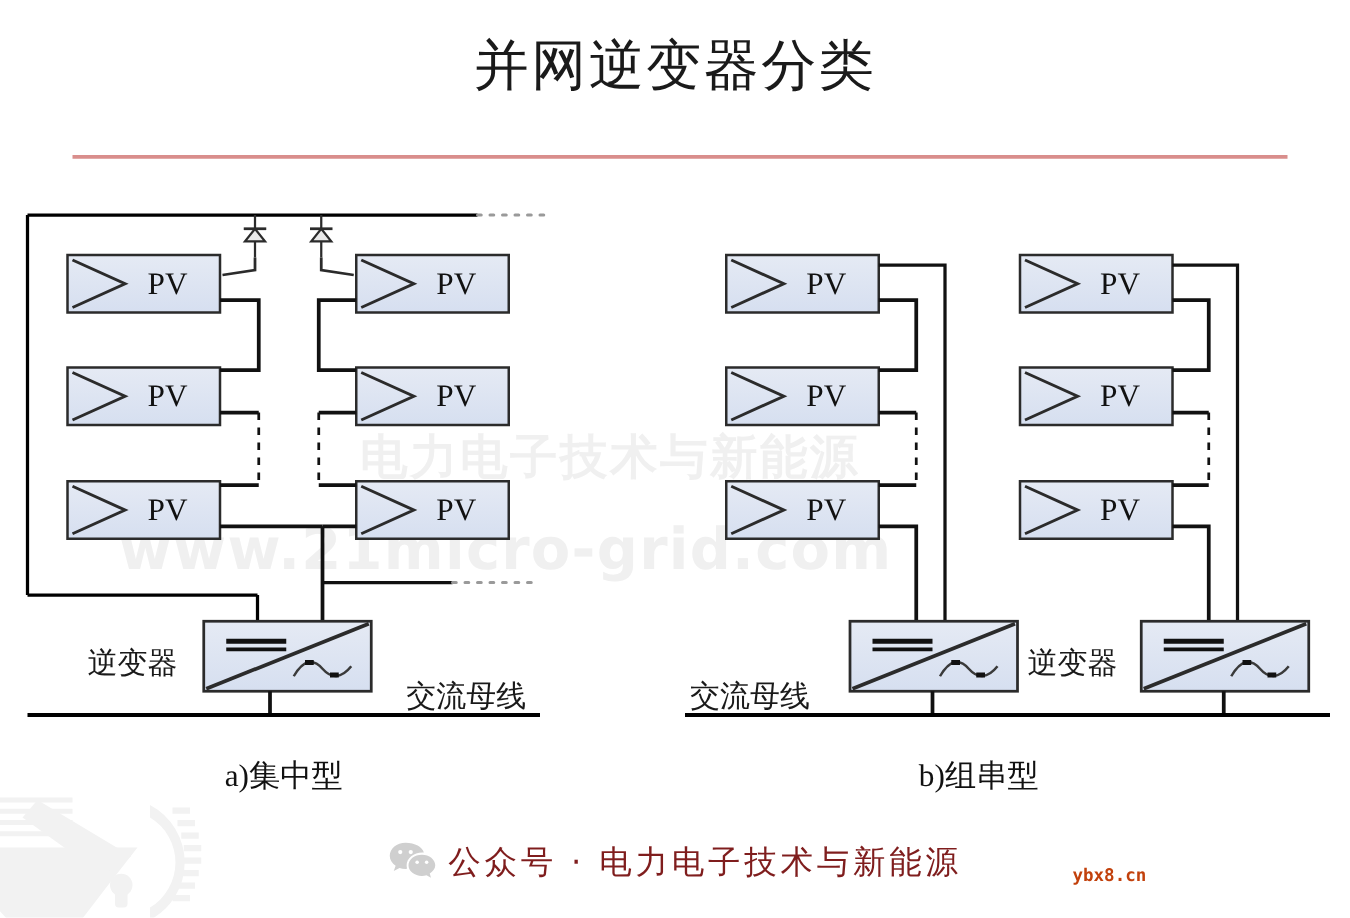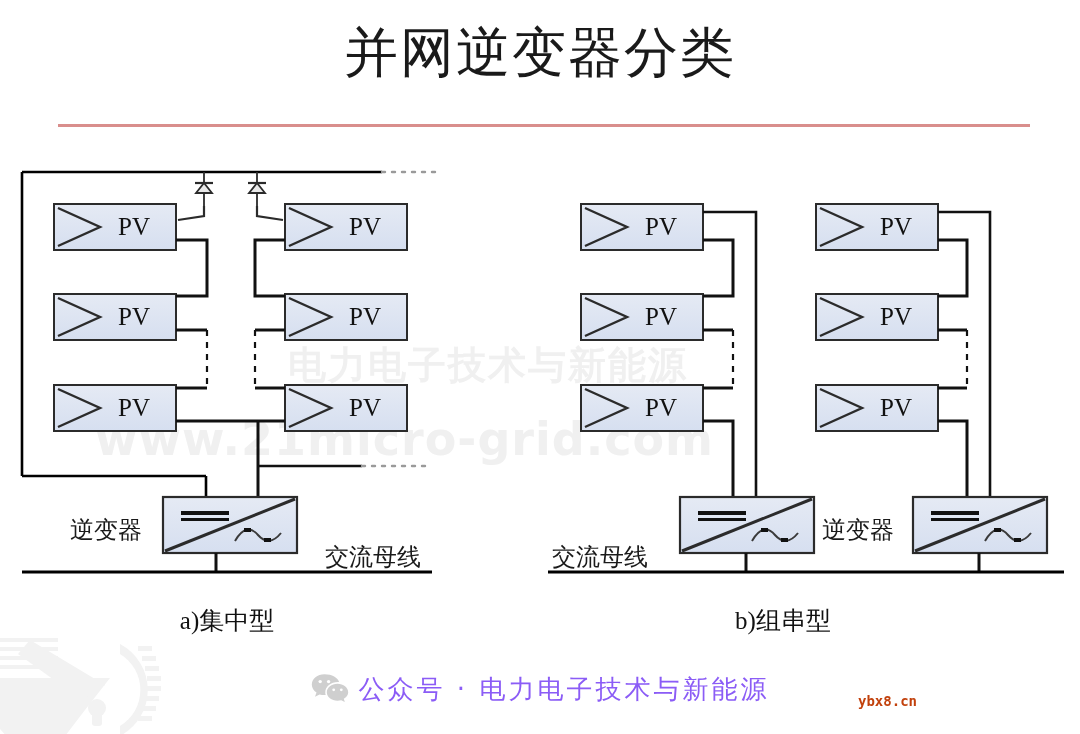--- a/index.html
+++ b/index.html
@@ -20,21 +20,21 @@
     width: 1080px;
     height: 734px;
   }
   .slide-title {
     position: absolute;
     left: 0;
     top: 22px;
     width: 1080px;
     text-align: center;
     font-family: "Liberation Serif", "DejaVu Serif", serif;
-    font-size: 54px;
+    font-size: 44px;
     line-height: 62px;
     color: #1a1a1a;
     letter-spacing: 2px;
     font-weight: 400;
   }
   .title-rule {
     position: absolute;
     left: 58px;
     top: 124px;
     width: 972px;
@@ -84,21 +84,21 @@
     width: 1080px;
     height: 50px;
     display: flex;
     align-items: center;
     justify-content: center;
     gap: 10px;
   }
   .footer-text {
     font-family: "DejaVu Sans", sans-serif;
     font-size: 26px;
-    color: #8b5cf6;
+    color: #7f1d1d;
     letter-spacing: 3px;
     white-space: nowrap;
   }
   #wechat-icon { display: block; }
   .tiny-wm {
     position: absolute;
     left: 858px;
     top: 693px;
     font-family: "DejaVu Sans Mono", monospace;
     font-size: 14px;

